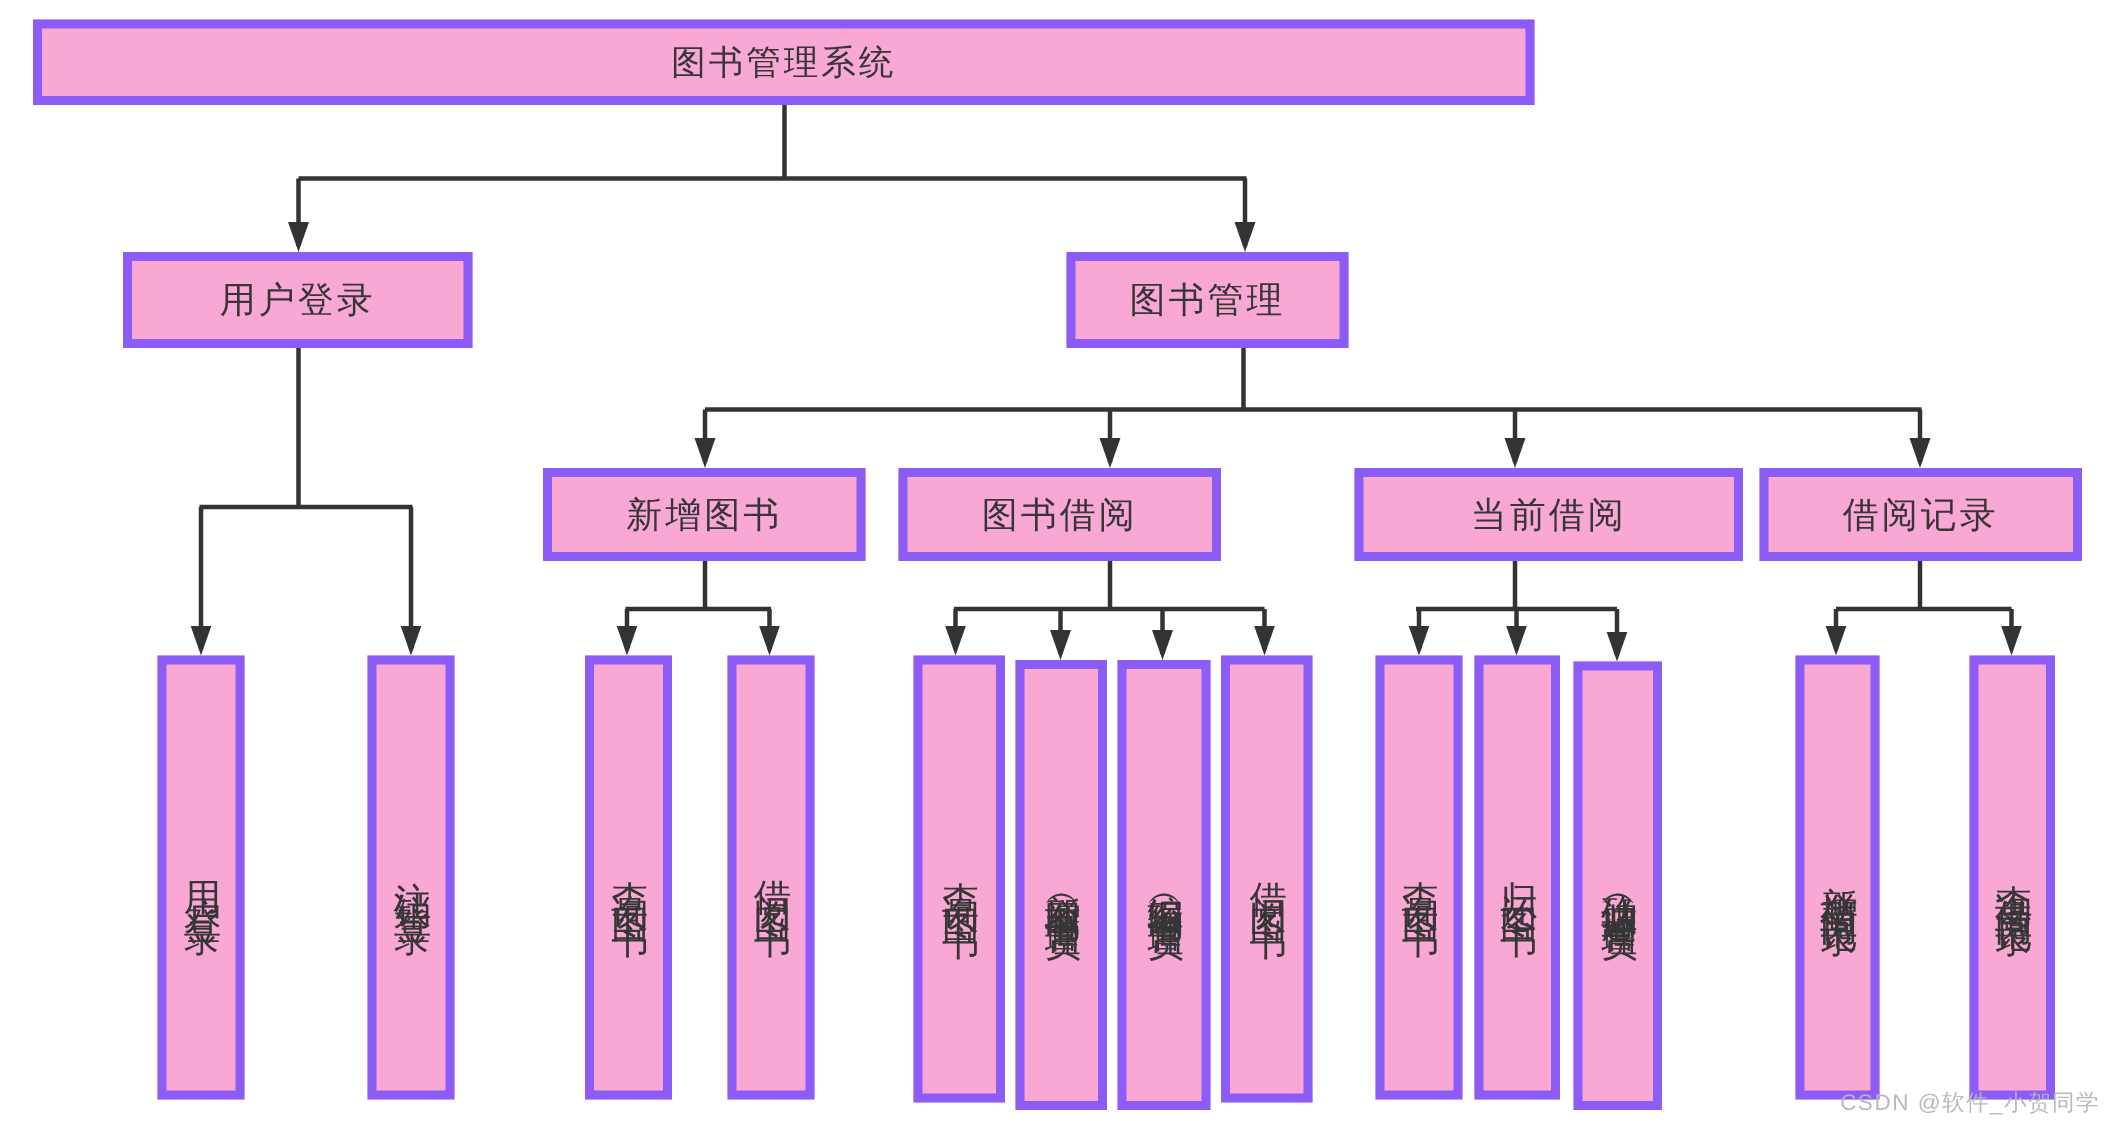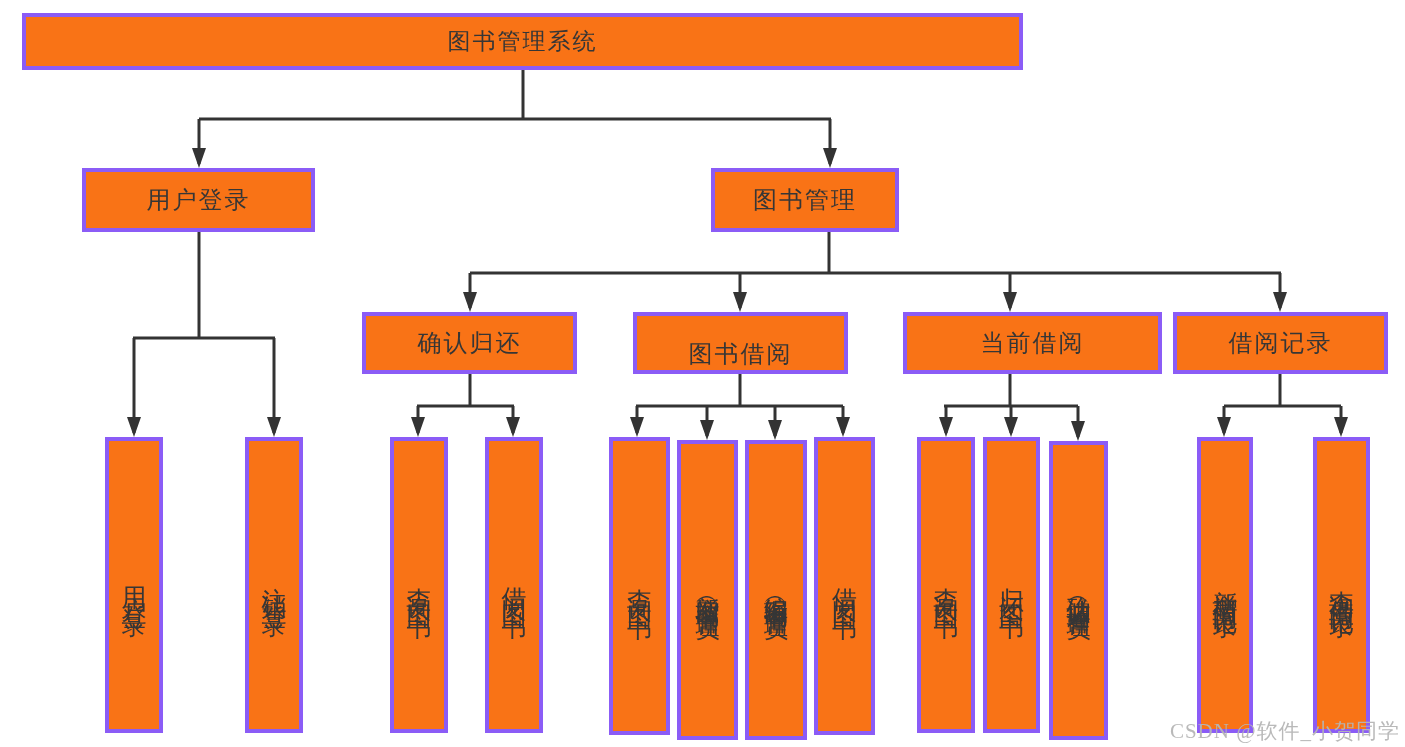--- a/index.html
+++ b/index.html
@@ -2,57 +2,57 @@
 <html><head>
 <meta charset="utf-8">
 <style>
   html,body { margin:0; padding:0; background:#ffffff; }
   .canvas {
     position:relative; width:1405px; height:747px; background:#ffffff;
     font-family:"Liberation Sans", sans-serif; color:#363636; overflow:hidden;
   }
   svg.wires { position:absolute; left:0; top:0; width:1405px; height:747px; }
   .box {
-    position:absolute; background:#f97316; border:4px solid #8b5cf6;
+    position:absolute; background:#f9a8d4; border:6px solid #8b5cf6;
     box-sizing:border-box; display:flex; align-items:center; justify-content:center;
   }
   .hlabel { font-size:24px; letter-spacing:2px; white-space:nowrap; }
   .root-label { font-size:23px; letter-spacing:2px; }
   .vtext {
     writing-mode:vertical-rl; text-orientation:mixed;
     font-size:25px; letter-spacing:9px; line-height:1;
   }
   .vtext.med   { letter-spacing:5px; }
   .vtext.tight { letter-spacing:3px; font-size:24px; }
 
   
   .pos-root  { left:22px;   top:13px;  width:1001px; height:57px; }
   .pos-l2a   { left:82px;   top:168px; width:233px;  height:64px; }
   .pos-l2b   { left:711px;  top:168px; width:188px;  height:64px; }
   .pos-l3a   { left:362px;  top:312px; width:215px;  height:62px; }
-  .pos-l3b   { left:633px;  top:312px; width:215px;  height:62px;align-items:flex-end; }
+  .pos-l3b   { left:599px;  top:312px; width:215px;  height:62px; }
   .pos-l3c   { left:903px;  top:312px; width:259px;  height:62px; }
   .pos-l3d   { left:1173px; top:312px; width:215px;  height:62px; }
   .pos-a1 { left:105px;  top:437px; width:58px; height:296px; }
   .pos-a2 { left:245px;  top:437px; width:58px; height:296px; }
   .pos-b1 { left:390px;  top:437px; width:58px; height:296px; }
   .pos-b2 { left:485px;  top:437px; width:58px; height:296px; }
   .pos-c1 { left:609px;  top:437px; width:61px; height:298px; }
   .pos-c2 { left:677px;  top:440px; width:61px; height:300px; }
   .pos-c3 { left:745px;  top:440px; width:62px; height:300px; }
   .pos-c4 { left:814px;  top:437px; width:61px; height:298px; }
   .pos-d1 { left:917px;  top:437px; width:58px; height:296px; }
   .pos-d2 { left:983px;  top:437px; width:57px; height:296px; }
   .pos-d3 { left:1049px; top:441px; width:59px; height:299px; }
   .pos-e1 { left:1197px; top:437px; width:56px; height:296px; }
   .pos-e2 { left:1313px; top:437px; width:57px; height:296px; }
 
   .watermark {
-    position:absolute; right:5px; bottom:2px; font-size:21px;
-    color:rgba(181,181,181,0.95); letter-spacing:1px; white-space:nowrap;font-family:Liberation Serif, serif;
+    position:absolute; right:5px; bottom:2px; font-size:15px;
+    color:rgba(181,181,181,0.95); letter-spacing:1px; white-space:nowrap;
   }
 </style>
 </head>
 <body>
 
 <div class="canvas">
 
   <svg class="wires" viewBox="0 0 1405 747" xmlns="http://www.w3.org/2000/svg">
     <defs>
       <marker id="arw" markerUnits="userSpaceOnUse" markerWidth="22" markerHeight="16" refX="16" refY="7" orient="auto">
@@ -108,21 +108,21 @@
   </div>
 
   <div class="box pos-l2a">
     <span class="hlabel">用户登录</span>
   </div>
   <div class="box pos-l2b">
     <span class="hlabel">图书管理</span>
   </div>
 
   <div class="box pos-l3a">
-    <span class="hlabel">确认归还</span>
+    <span class="hlabel">新增图书</span>
   </div>
   <div class="box pos-l3b">
     <span class="hlabel">图书借阅</span>
   </div>
   <div class="box pos-l3c">
     <span class="hlabel">当前借阅</span>
   </div>
   <div class="box pos-l3d">
     <span class="hlabel">借阅记录</span>
   </div>

